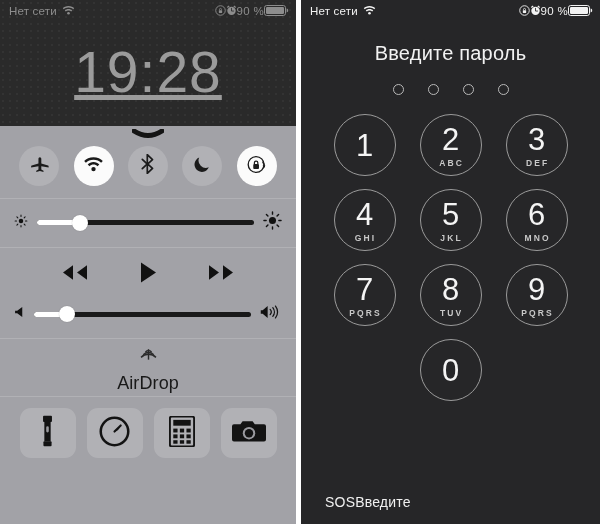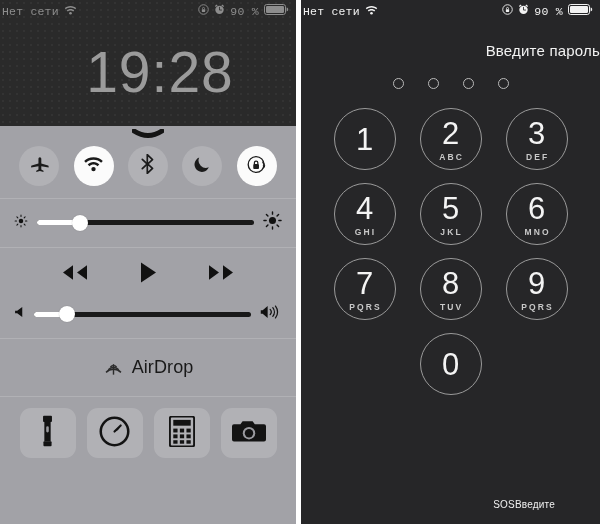--- a/index.html
+++ b/index.html
@@ -12,33 +12,33 @@
 
   .wallpaper {
     position:absolute; left:0; top:0; width:296px; height:126px;
     background-color:#2a2a2a;
     background-image:
       radial-gradient(circle at 3px 3px, rgba(255,255,255,0.045) 1.2px, transparent 1.4px);
     background-size:7px 7px;
   }
   .statusbar {
     position:relative; z-index:4; height:22px; width:100%;
-    display:flex; align-items:center; padding:0 7px 0 2px;
-    font-size:11.5px; color:#8d8d8d; letter-spacing:.2px;font-family:Liberation Mono, monospace;
+    display:flex; align-items:center; padding:0 7px 0 9px;
+    font-size:11.5px; color:#8d8d8d; letter-spacing:.2px;
   }
   .statusbar.bright { color:#f2f2f2; }
   .sb-left { display:flex; align-items:center; gap:5px; }
-  .sb-right { margin-left:auto; display:flex; align-items:center; gap:5px; }
+  .sb-right { margin-left:auto; display:flex; align-items:center; }
   .sb-pct { font-size:11.5px; letter-spacing:.3px; }
 
   .clock {
-    position:absolute; z-index:3; top:22px; left:12px; width:296px; height:100px;
+    position:absolute; z-index:3; top:22px; left:0; width:296px; height:100px;
     display:flex; align-items:center; justify-content:center;
     font-size:57px; font-weight:300; color:#9b9b9b;
-    letter-spacing:1px; font-family:"Liberation Sans", sans-serif;
+    letter-spacing:1px; font-family:"Liberation Sans", sans-serif;text-decoration:underline;
   }
 
   .cc {
     position:absolute; left:0; top:126px; width:296px; height:398px;
     background:#a2a2a7;
   }
   .grabber { height:18px; display:flex; align-items:center; justify-content:center; }
 
   .cc-sect { position:relative; }
   .cc-sect + .cc-sect::before {
@@ -60,51 +60,51 @@
   .track .fill { position:absolute; left:0; top:0; height:5px; border-radius:3px; background:#ffffff; }
   .track .thumb {
     position:absolute; top:50%; width:16px; height:16px; border-radius:50%;
     background:#ffffff; transform:translate(-50%,-50%);
     box-shadow:0 0 1px rgba(0,0,0,.35);
   }
 
   .media { padding:14px 0 10px 0; }
   .media-btns { display:flex; align-items:center; justify-content:space-around; padding:0 34px; }
 
-  .airdrop { height:58px; display:flex; align-items:center; justify-content:center; gap:8px; }
+  .airdrop { height:58px; display:flex; align-items:center; justify-content:center; gap:8px;flex-direction:column; }
   .airdrop-label { font-size:18px; color:#191919; letter-spacing:.1px; }
 
   .shortcuts { display:flex; align-items:center; justify-content:space-around; padding:12px 14px 14px 14px; }
   .shortcut {
     width:56px; height:50px; border-radius:11px; background:rgba(255,255,255,0.17);
     display:flex; align-items:center; justify-content:center;
   }
 
   
   .gap { width:5px; height:524px; background:#ffffff; }
   .panel-right { position:relative; width:299px; height:524px; background:#262628; overflow:hidden; }
-  .pc-title { text-align:right; font-size:15px; color:#f2f2f2; margin-top:20px; letter-spacing:.2px; }
+  .pc-title { text-align:center; font-size:20px; color:#f2f2f2; margin-top:20px; letter-spacing:.2px; }
   .pc-dots { display:flex; justify-content:center; gap:24px; margin-top:19px; }
   .pc-dot { width:11px; height:11px; border-radius:50%; border:1.1px solid #b9b9b9; }
 
   .keypad { margin-top:19px; display:flex; flex-direction:column; align-items:center; gap:13px; }
   .kp-row { display:flex; gap:24px; justify-content:center; }
   .key {
     width:62px; height:62px; border-radius:50%; border:1.1px solid #9a9a9a;
     display:flex; flex-direction:column; align-items:center; justify-content:center;
     background:transparent;
   }
   .key .num { font-size:31px; font-weight:300; color:#f4f4f4; line-height:1; margin-top:1px; }
   .key .ltr { font-size:8.5px; color:#c8c8c8; letter-spacing:2.1px; margin-top:3px; text-indent:2.1px;font-weight:bold; }
   .key .num.solo { margin-top:0; }
 
   .pc-bottom {
     position:absolute; bottom:14px; left:0; width:278px;
-    display:flex; justify-content:flex-end; padding:0 24px;
-    font-size:10px; color:#f0f0f0; letter-spacing:.2px;
+    display:flex; justify-content:flex-start; padding:0 24px;
+    font-size:14px; color:#f0f0f0; letter-spacing:.2px;
   }
 </style>
 </head>
 <body>
 
 <div class="screen">
 
   <div class="panel-left">
 
     <div class="wallpaper"></div>

